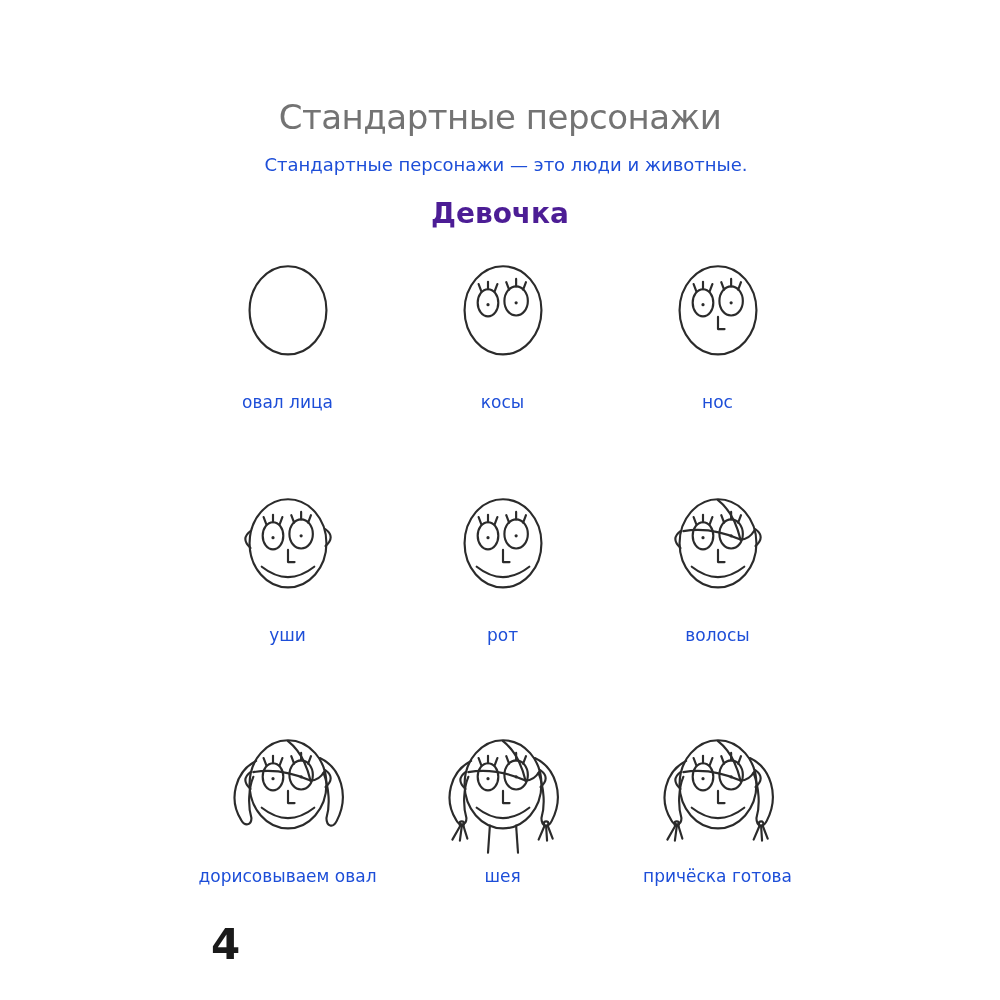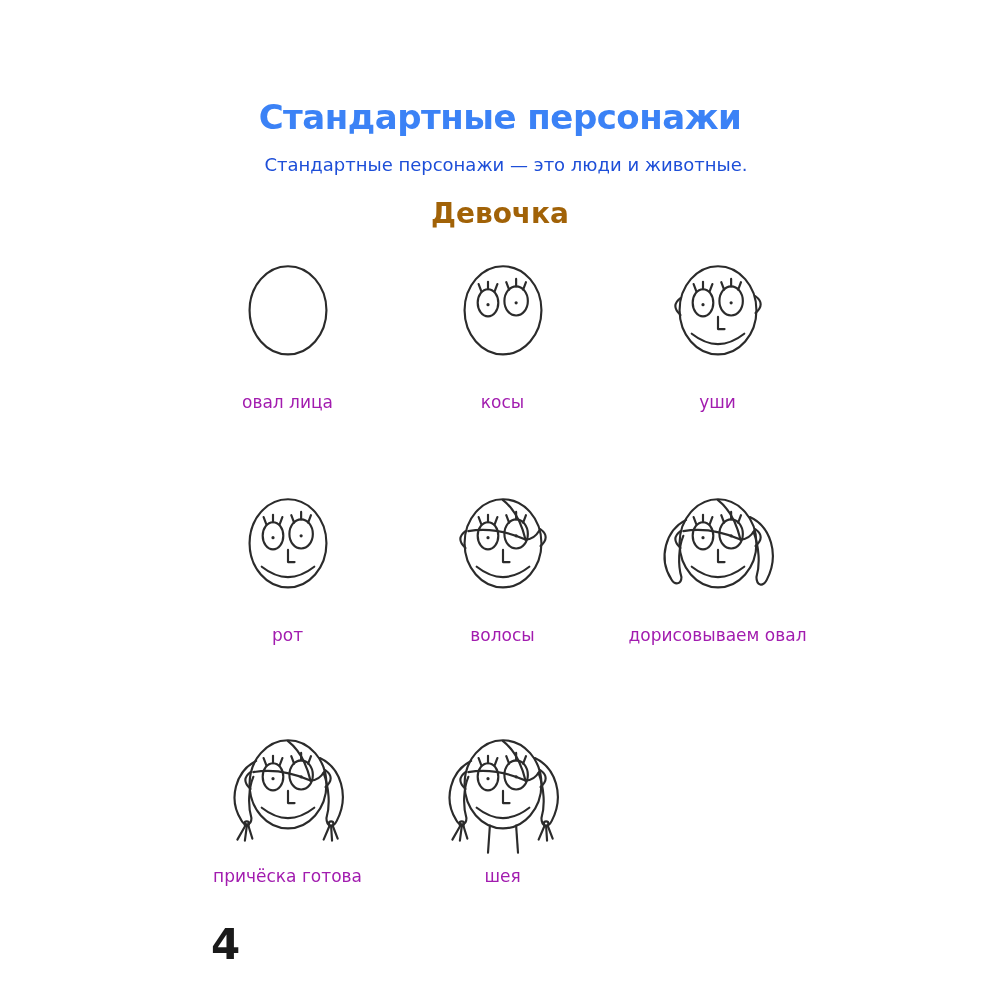--- a/index.html
+++ b/index.html
@@ -15,42 +15,42 @@
     color: #1f1f1f;
     overflow: hidden;
   }
   .page-title {
     position: absolute;
     top: 74px;
     left: 0;
     width: 100%;
     text-align: center;
     font-size: 34px;
-    font-weight: bold;
+    font-weight: normal;
     letter-spacing: -0.5px;
-    color: #3b82f6;
+    color: #737373;
   }
   .page-subtitle {
     position: absolute;
     top: 136px;
     left: 6px;
     width: 100%;
     text-align: center;
     font-size: 18px;
     color: #1d4ed8;
   }
   .section-title {
     position: absolute;
     top: 174px;
     left: 0;
     width: 100%;
     text-align: center;
     font-size: 28px;
     font-weight: bold;
-    color: #a16207;
+    color: #4c1d95;
   }
   .steps-grid {
     position: absolute;
     left: 180px;
     top: 240px;
     width: 645px;
     display: grid;
     grid-template-columns: 215px 215px 215px;
     grid-template-rows: 233px 241px 220px;
   }
@@ -61,21 +61,21 @@
     align-items: center;
   }
   svg.face {
     display: block;
     width: 150px;
     height: 150px;
   }
   .step-caption {
     margin-top: 2px;
     font-size: 17px;
-    color: #a21caf;
+    color: #1d4ed8;
     text-align: center;
     white-space: nowrap;
   }
   .page-number {
     position: absolute;
     left: 211px;
     top: 920px;
     font-size: 42px;
     font-weight: bold;
     color: #1a1a1a;
@@ -118,20 +118,37 @@
         <ellipse cx="94" cy="66" rx="12.5" ry="15.5" fill="none" stroke="#2b2b2b" stroke-width="2.3" stroke-linecap="round" stroke-linejoin="round"></ellipse>
         <circle cx="64" cy="70" r="1.7" fill="#2b2b2b" stroke="none"></circle>
         <circle cx="94" cy="68" r="1.7" fill="#2b2b2b" stroke="none"></circle>
         <path d="M57 56 L54 48" fill="none" stroke="#2b2b2b" stroke-width="2.3" stroke-linecap="round" stroke-linejoin="round"></path>
         <path d="M64 53.5 L64 45.5" fill="none" stroke="#2b2b2b" stroke-width="2.3" stroke-linecap="round" stroke-linejoin="round"></path>
         <path d="M71 56 L74 48" fill="none" stroke="#2b2b2b" stroke-width="2.3" stroke-linecap="round" stroke-linejoin="round"></path>
         <path d="M86.5 54 L83.5 46" fill="none" stroke="#2b2b2b" stroke-width="2.3" stroke-linecap="round" stroke-linejoin="round"></path>
         <path d="M94 50.5 L94 42.5" fill="none" stroke="#2b2b2b" stroke-width="2.3" stroke-linecap="round" stroke-linejoin="round"></path>
         <path d="M101.5 54 L104.5 46" fill="none" stroke="#2b2b2b" stroke-width="2.3" stroke-linecap="round" stroke-linejoin="round"></path>
         <path d="M80 83 L80 96 L87 96" fill="none" stroke="#2b2b2b" stroke-width="2.3" stroke-linecap="round" stroke-linejoin="round"></path>
+      </svg>
+    <figcaption class="step-caption">нос</figcaption>
+  </figure>
+  <figure class="step">
+    <svg class="face" viewBox="0 6 160 150" preserveAspectRatio="xMidYMid meet">
+        <ellipse cx="80" cy="76" rx="41" ry="47" fill="none" stroke="#2b2b2b" stroke-width="2.3" stroke-linecap="round" stroke-linejoin="round"></ellipse>
+        <ellipse cx="64" cy="68" rx="11" ry="14.5" fill="none" stroke="#2b2b2b" stroke-width="2.3" stroke-linecap="round" stroke-linejoin="round"></ellipse>
+        <ellipse cx="94" cy="66" rx="12.5" ry="15.5" fill="none" stroke="#2b2b2b" stroke-width="2.3" stroke-linecap="round" stroke-linejoin="round"></ellipse>
+        <circle cx="64" cy="70" r="1.7" fill="#2b2b2b" stroke="none"></circle>
+        <circle cx="94" cy="68" r="1.7" fill="#2b2b2b" stroke="none"></circle>
+        <path d="M57 56 L54 48" fill="none" stroke="#2b2b2b" stroke-width="2.3" stroke-linecap="round" stroke-linejoin="round"></path>
+        <path d="M64 53.5 L64 45.5" fill="none" stroke="#2b2b2b" stroke-width="2.3" stroke-linecap="round" stroke-linejoin="round"></path>
+        <path d="M71 56 L74 48" fill="none" stroke="#2b2b2b" stroke-width="2.3" stroke-linecap="round" stroke-linejoin="round"></path>
+        <path d="M86.5 54 L83.5 46" fill="none" stroke="#2b2b2b" stroke-width="2.3" stroke-linecap="round" stroke-linejoin="round"></path>
+        <path d="M94 50.5 L94 42.5" fill="none" stroke="#2b2b2b" stroke-width="2.3" stroke-linecap="round" stroke-linejoin="round"></path>
+        <path d="M101.5 54 L104.5 46" fill="none" stroke="#2b2b2b" stroke-width="2.3" stroke-linecap="round" stroke-linejoin="round"></path>
+        <path d="M80 83 L80 96 L87 96" fill="none" stroke="#2b2b2b" stroke-width="2.3" stroke-linecap="round" stroke-linejoin="round"></path>
         <path d="M52 101 Q80 123 108 101" fill="none" stroke="#2b2b2b" stroke-width="2.3" stroke-linecap="round" stroke-linejoin="round"></path>
         <path d="M40 63 Q29 71 40 81" fill="none" stroke="#2b2b2b" stroke-width="2.3" stroke-linecap="round" stroke-linejoin="round"></path>
         <path d="M120 61 Q131 69 120 79" fill="none" stroke="#2b2b2b" stroke-width="2.3" stroke-linecap="round" stroke-linejoin="round"></path>
       </svg>
     <figcaption class="step-caption">уши</figcaption>
   </figure>
   <figure class="step">
     <svg class="face" viewBox="0 6 160 150" preserveAspectRatio="xMidYMid meet">
         <ellipse cx="80" cy="76" rx="41" ry="47" fill="none" stroke="#2b2b2b" stroke-width="2.3" stroke-linecap="round" stroke-linejoin="round"></ellipse>
         <ellipse cx="64" cy="68" rx="11" ry="14.5" fill="none" stroke="#2b2b2b" stroke-width="2.3" stroke-linecap="round" stroke-linejoin="round"></ellipse>
@@ -189,53 +206,20 @@
         <path d="M52 101 Q80 123 108 101" fill="none" stroke="#2b2b2b" stroke-width="2.3" stroke-linecap="round" stroke-linejoin="round"></path>
         <path d="M40 63 Q29 71 40 81" fill="none" stroke="#2b2b2b" stroke-width="2.3" stroke-linecap="round" stroke-linejoin="round"></path>
         <path d="M120 61 Q131 69 120 79" fill="none" stroke="#2b2b2b" stroke-width="2.3" stroke-linecap="round" stroke-linejoin="round"></path>
         <path d="M43 63 Q72 58 104 72" fill="none" stroke="#2b2b2b" stroke-width="2.3" stroke-linecap="round" stroke-linejoin="round"></path>
         <path d="M80 30 Q97 43 104 72" fill="none" stroke="#2b2b2b" stroke-width="2.3" stroke-linecap="round" stroke-linejoin="round"></path>
         <path d="M104 72 Q113 72 119 62" fill="none" stroke="#2b2b2b" stroke-width="2.3" stroke-linecap="round" stroke-linejoin="round"></path>
         <path d="M46 51 C24 62 16 92 30 114 C34 121 41 120 41 112 C37 99 38 80 43 68" fill="none" stroke="#2b2b2b" stroke-width="2.3" stroke-linecap="round" stroke-linejoin="round"></path>
         <path d="M114 48 C136 58 146 88 132 115 C128 123 121 121 121 112 C125 99 124 80 118 64" fill="none" stroke="#2b2b2b" stroke-width="2.3" stroke-linecap="round" stroke-linejoin="round"></path>
       </svg>
     <figcaption class="step-caption">дорисовываем овал</figcaption>
-  </figure>
-  <figure class="step">
-    <svg class="face" viewBox="0 6 160 150" preserveAspectRatio="xMidYMid meet">
-        <ellipse cx="80" cy="76" rx="41" ry="47" fill="none" stroke="#2b2b2b" stroke-width="2.3" stroke-linecap="round" stroke-linejoin="round"></ellipse>
-        <ellipse cx="64" cy="68" rx="11" ry="14.5" fill="none" stroke="#2b2b2b" stroke-width="2.3" stroke-linecap="round" stroke-linejoin="round"></ellipse>
-        <ellipse cx="94" cy="66" rx="12.5" ry="15.5" fill="none" stroke="#2b2b2b" stroke-width="2.3" stroke-linecap="round" stroke-linejoin="round"></ellipse>
-        <circle cx="64" cy="70" r="1.7" fill="#2b2b2b" stroke="none"></circle>
-        <circle cx="94" cy="68" r="1.7" fill="#2b2b2b" stroke="none"></circle>
-        <path d="M57 56 L54 48" fill="none" stroke="#2b2b2b" stroke-width="2.3" stroke-linecap="round" stroke-linejoin="round"></path>
-        <path d="M64 53.5 L64 45.5" fill="none" stroke="#2b2b2b" stroke-width="2.3" stroke-linecap="round" stroke-linejoin="round"></path>
-        <path d="M71 56 L74 48" fill="none" stroke="#2b2b2b" stroke-width="2.3" stroke-linecap="round" stroke-linejoin="round"></path>
-        <path d="M86.5 54 L83.5 46" fill="none" stroke="#2b2b2b" stroke-width="2.3" stroke-linecap="round" stroke-linejoin="round"></path>
-        <path d="M94 50.5 L94 42.5" fill="none" stroke="#2b2b2b" stroke-width="2.3" stroke-linecap="round" stroke-linejoin="round"></path>
-        <path d="M101.5 54 L104.5 46" fill="none" stroke="#2b2b2b" stroke-width="2.3" stroke-linecap="round" stroke-linejoin="round"></path>
-        <path d="M80 83 L80 96 L87 96" fill="none" stroke="#2b2b2b" stroke-width="2.3" stroke-linecap="round" stroke-linejoin="round"></path>
-        <path d="M52 101 Q80 123 108 101" fill="none" stroke="#2b2b2b" stroke-width="2.3" stroke-linecap="round" stroke-linejoin="round"></path>
-        <path d="M40 63 Q29 71 40 81" fill="none" stroke="#2b2b2b" stroke-width="2.3" stroke-linecap="round" stroke-linejoin="round"></path>
-        <path d="M120 61 Q131 69 120 79" fill="none" stroke="#2b2b2b" stroke-width="2.3" stroke-linecap="round" stroke-linejoin="round"></path>
-        <path d="M43 63 Q72 58 104 72" fill="none" stroke="#2b2b2b" stroke-width="2.3" stroke-linecap="round" stroke-linejoin="round"></path>
-        <path d="M80 30 Q97 43 104 72" fill="none" stroke="#2b2b2b" stroke-width="2.3" stroke-linecap="round" stroke-linejoin="round"></path>
-        <path d="M104 72 Q113 72 119 62" fill="none" stroke="#2b2b2b" stroke-width="2.3" stroke-linecap="round" stroke-linejoin="round"></path>
-        <path d="M46 51 C24 62 16 92 30 114 C34 121 41 120 41 112 C37 99 38 80 43 68" fill="none" stroke="#2b2b2b" stroke-width="2.3" stroke-linecap="round" stroke-linejoin="round"></path>
-        <path d="M114 48 C136 58 146 88 132 115 C128 123 121 121 121 112 C125 99 124 80 118 64" fill="none" stroke="#2b2b2b" stroke-width="2.3" stroke-linecap="round" stroke-linejoin="round"></path>
-        <circle cx="36" cy="118" r="2.4" fill="none" stroke="#2b2b2b" stroke-width="2.3" stroke-linecap="round" stroke-linejoin="round"></circle>
-        <path d="M34 121 L26 135" fill="none" stroke="#2b2b2b" stroke-width="2.3" stroke-linecap="round" stroke-linejoin="round"></path>
-        <path d="M36 121 L34 136" fill="none" stroke="#2b2b2b" stroke-width="2.3" stroke-linecap="round" stroke-linejoin="round"></path>
-        <path d="M38 121 L42 134" fill="none" stroke="#2b2b2b" stroke-width="2.3" stroke-linecap="round" stroke-linejoin="round"></path>
-        <circle cx="126" cy="118" r="2.4" fill="none" stroke="#2b2b2b" stroke-width="2.3" stroke-linecap="round" stroke-linejoin="round"></circle>
-        <path d="M124 121 L118 135" fill="none" stroke="#2b2b2b" stroke-width="2.3" stroke-linecap="round" stroke-linejoin="round"></path>
-        <path d="M126 121 L127 136" fill="none" stroke="#2b2b2b" stroke-width="2.3" stroke-linecap="round" stroke-linejoin="round"></path>
-        <path d="M128 121 L133 134" fill="none" stroke="#2b2b2b" stroke-width="2.3" stroke-linecap="round" stroke-linejoin="round"></path>
-      </svg>
-    <figcaption class="step-caption">причёска готова</figcaption>
   </figure>
   <figure class="step">
     <svg class="face" viewBox="0 6 160 150" preserveAspectRatio="xMidYMid meet">
         <ellipse cx="80" cy="76" rx="41" ry="47" fill="none" stroke="#2b2b2b" stroke-width="2.3" stroke-linecap="round" stroke-linejoin="round"></ellipse>
         <ellipse cx="64" cy="68" rx="11" ry="14.5" fill="none" stroke="#2b2b2b" stroke-width="2.3" stroke-linecap="round" stroke-linejoin="round"></ellipse>
         <ellipse cx="94" cy="66" rx="12.5" ry="15.5" fill="none" stroke="#2b2b2b" stroke-width="2.3" stroke-linecap="round" stroke-linejoin="round"></ellipse>
         <circle cx="64" cy="70" r="1.7" fill="#2b2b2b" stroke="none"></circle>
         <circle cx="94" cy="68" r="1.7" fill="#2b2b2b" stroke="none"></circle>
         <path d="M57 56 L54 48" fill="none" stroke="#2b2b2b" stroke-width="2.3" stroke-linecap="round" stroke-linejoin="round"></path>
         <path d="M64 53.5 L64 45.5" fill="none" stroke="#2b2b2b" stroke-width="2.3" stroke-linecap="round" stroke-linejoin="round"></path>
@@ -258,15 +242,48 @@
         <path d="M38 121 L42 134" fill="none" stroke="#2b2b2b" stroke-width="2.3" stroke-linecap="round" stroke-linejoin="round"></path>
         <circle cx="126" cy="118" r="2.4" fill="none" stroke="#2b2b2b" stroke-width="2.3" stroke-linecap="round" stroke-linejoin="round"></circle>
         <path d="M124 121 L118 135" fill="none" stroke="#2b2b2b" stroke-width="2.3" stroke-linecap="round" stroke-linejoin="round"></path>
         <path d="M126 121 L127 136" fill="none" stroke="#2b2b2b" stroke-width="2.3" stroke-linecap="round" stroke-linejoin="round"></path>
         <path d="M128 121 L133 134" fill="none" stroke="#2b2b2b" stroke-width="2.3" stroke-linecap="round" stroke-linejoin="round"></path>
         <path d="M66 120 L64 149" fill="none" stroke="#2b2b2b" stroke-width="2.3" stroke-linecap="round" stroke-linejoin="round"></path>
         <path d="M94 120 L96 149" fill="none" stroke="#2b2b2b" stroke-width="2.3" stroke-linecap="round" stroke-linejoin="round"></path>
       </svg>
     <figcaption class="step-caption">шея</figcaption>
   </figure>
+  <figure class="step">
+    <svg class="face" viewBox="0 6 160 150" preserveAspectRatio="xMidYMid meet">
+        <ellipse cx="80" cy="76" rx="41" ry="47" fill="none" stroke="#2b2b2b" stroke-width="2.3" stroke-linecap="round" stroke-linejoin="round"></ellipse>
+        <ellipse cx="64" cy="68" rx="11" ry="14.5" fill="none" stroke="#2b2b2b" stroke-width="2.3" stroke-linecap="round" stroke-linejoin="round"></ellipse>
+        <ellipse cx="94" cy="66" rx="12.5" ry="15.5" fill="none" stroke="#2b2b2b" stroke-width="2.3" stroke-linecap="round" stroke-linejoin="round"></ellipse>
+        <circle cx="64" cy="70" r="1.7" fill="#2b2b2b" stroke="none"></circle>
+        <circle cx="94" cy="68" r="1.7" fill="#2b2b2b" stroke="none"></circle>
+        <path d="M57 56 L54 48" fill="none" stroke="#2b2b2b" stroke-width="2.3" stroke-linecap="round" stroke-linejoin="round"></path>
+        <path d="M64 53.5 L64 45.5" fill="none" stroke="#2b2b2b" stroke-width="2.3" stroke-linecap="round" stroke-linejoin="round"></path>
+        <path d="M71 56 L74 48" fill="none" stroke="#2b2b2b" stroke-width="2.3" stroke-linecap="round" stroke-linejoin="round"></path>
+        <path d="M86.5 54 L83.5 46" fill="none" stroke="#2b2b2b" stroke-width="2.3" stroke-linecap="round" stroke-linejoin="round"></path>
+        <path d="M94 50.5 L94 42.5" fill="none" stroke="#2b2b2b" stroke-width="2.3" stroke-linecap="round" stroke-linejoin="round"></path>
+        <path d="M101.5 54 L104.5 46" fill="none" stroke="#2b2b2b" stroke-width="2.3" stroke-linecap="round" stroke-linejoin="round"></path>
+        <path d="M80 83 L80 96 L87 96" fill="none" stroke="#2b2b2b" stroke-width="2.3" stroke-linecap="round" stroke-linejoin="round"></path>
+        <path d="M52 101 Q80 123 108 101" fill="none" stroke="#2b2b2b" stroke-width="2.3" stroke-linecap="round" stroke-linejoin="round"></path>
+        <path d="M40 63 Q29 71 40 81" fill="none" stroke="#2b2b2b" stroke-width="2.3" stroke-linecap="round" stroke-linejoin="round"></path>
+        <path d="M120 61 Q131 69 120 79" fill="none" stroke="#2b2b2b" stroke-width="2.3" stroke-linecap="round" stroke-linejoin="round"></path>
+        <path d="M43 63 Q72 58 104 72" fill="none" stroke="#2b2b2b" stroke-width="2.3" stroke-linecap="round" stroke-linejoin="round"></path>
+        <path d="M80 30 Q97 43 104 72" fill="none" stroke="#2b2b2b" stroke-width="2.3" stroke-linecap="round" stroke-linejoin="round"></path>
+        <path d="M104 72 Q113 72 119 62" fill="none" stroke="#2b2b2b" stroke-width="2.3" stroke-linecap="round" stroke-linejoin="round"></path>
+        <path d="M46 51 C24 62 16 92 30 114 C34 121 41 120 41 112 C37 99 38 80 43 68" fill="none" stroke="#2b2b2b" stroke-width="2.3" stroke-linecap="round" stroke-linejoin="round"></path>
+        <path d="M114 48 C136 58 146 88 132 115 C128 123 121 121 121 112 C125 99 124 80 118 64" fill="none" stroke="#2b2b2b" stroke-width="2.3" stroke-linecap="round" stroke-linejoin="round"></path>
+        <circle cx="36" cy="118" r="2.4" fill="none" stroke="#2b2b2b" stroke-width="2.3" stroke-linecap="round" stroke-linejoin="round"></circle>
+        <path d="M34 121 L26 135" fill="none" stroke="#2b2b2b" stroke-width="2.3" stroke-linecap="round" stroke-linejoin="round"></path>
+        <path d="M36 121 L34 136" fill="none" stroke="#2b2b2b" stroke-width="2.3" stroke-linecap="round" stroke-linejoin="round"></path>
+        <path d="M38 121 L42 134" fill="none" stroke="#2b2b2b" stroke-width="2.3" stroke-linecap="round" stroke-linejoin="round"></path>
+        <circle cx="126" cy="118" r="2.4" fill="none" stroke="#2b2b2b" stroke-width="2.3" stroke-linecap="round" stroke-linejoin="round"></circle>
+        <path d="M124 121 L118 135" fill="none" stroke="#2b2b2b" stroke-width="2.3" stroke-linecap="round" stroke-linejoin="round"></path>
+        <path d="M126 121 L127 136" fill="none" stroke="#2b2b2b" stroke-width="2.3" stroke-linecap="round" stroke-linejoin="round"></path>
+        <path d="M128 121 L133 134" fill="none" stroke="#2b2b2b" stroke-width="2.3" stroke-linecap="round" stroke-linejoin="round"></path>
+      </svg>
+    <figcaption class="step-caption">причёска готова</figcaption>
+  </figure>
 </div>
 
 <div class="page-number">4</div>
 
 </body></html>

